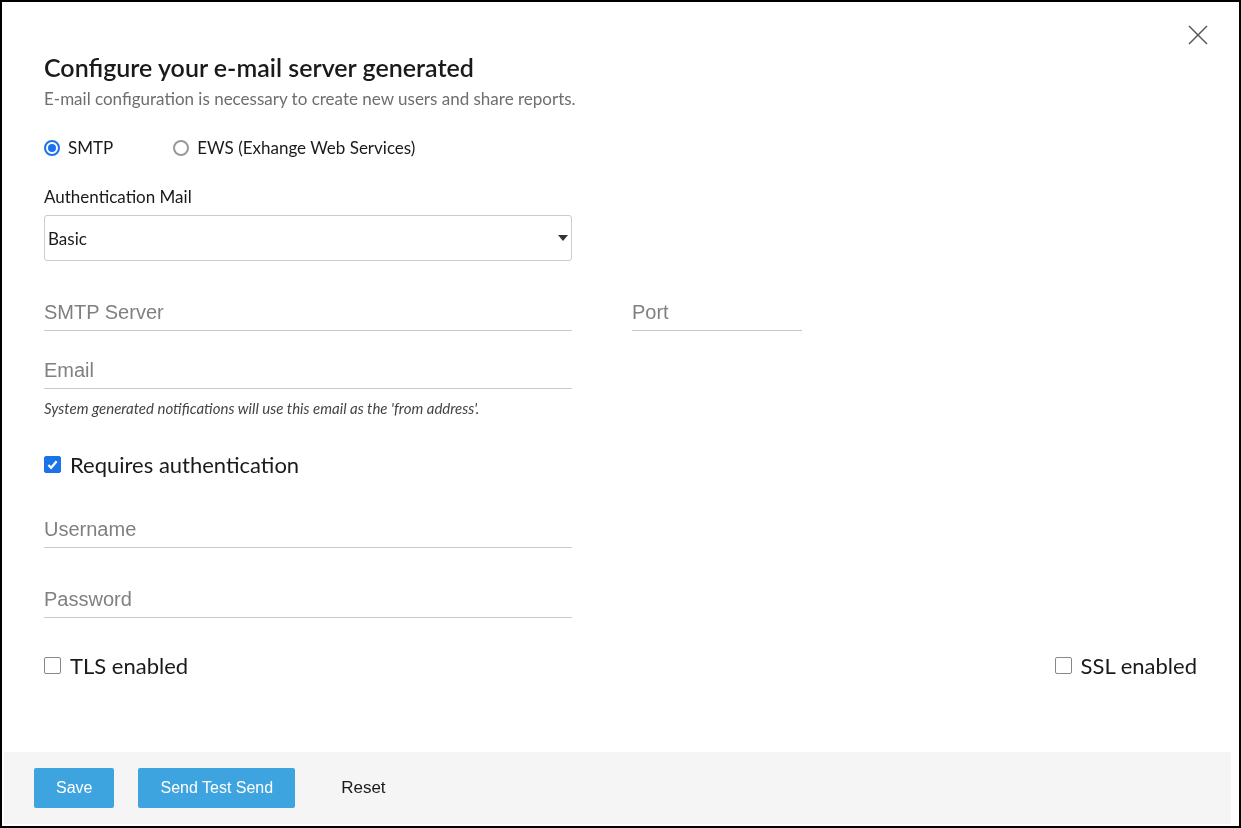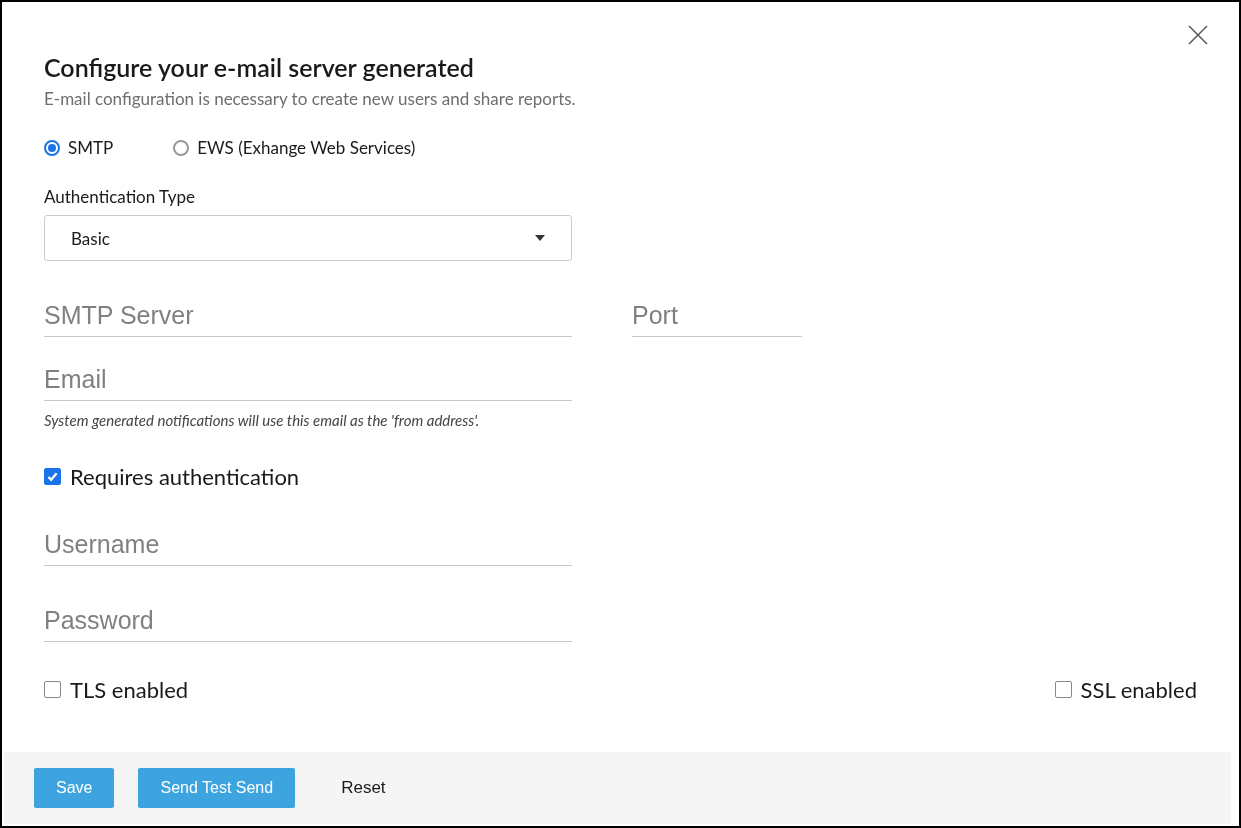--- a/index.html
+++ b/index.html
@@ -80,21 +80,21 @@
       position: relative;
       width: 528px;
       margin-bottom: 40px;
     }
     .select {
       width: 100%;
       height: 46px;
       border: 1px solid #ccc;
       border-radius: 3px;
       background: #fff;
-      padding: 0 26px;
+      padding: 0 3px;
       font-size: 17px;
       display: flex;
       align-items: center;
       justify-content: space-between;
       cursor: pointer;
     }
     .caret-down {
       width: 0; height: 0;
       border-left: 5px solid transparent;
       border-right: 5px solid transparent;
@@ -108,21 +108,21 @@
     }
     .underlined-input {
       position: relative;
       border-bottom: 1px solid #c8c8c8;
       padding-bottom: 6px;
     }
     .underlined-input input {
       border: none;
       outline: none;
       width: 100%;
-      font-size: 25px;
+      font-size: 20px;
       color: #b91c1c;
       background: transparent;
     }
     .underlined-input input::placeholder {
       color: #808080;
     }
     .smtp-server { width: 528px; }
     .port { width: 170px; }
     .full-width { width: 528px; }
 
@@ -217,21 +217,21 @@
     <div class="radio-wrap">
       <span class="radio selected"></span>
       <span class="radio-label">SMTP</span>
     </div>
     <div class="radio-wrap">
       <span class="radio"></span>
       <span class="radio-label">EWS (Exhange Web Services)</span>
     </div>
   </div>
 
-  <label class="field-label">Authentication Type</label>
+  <label class="field-label">Authentication Mail</label>
   <div class="select-wrap">
     <div class="select">
       <span>Basic</span>
       <span class="caret-down"></span>
     </div>
   </div>
 
   <div class="row2">
     <div class="underlined-input smtp-server">
       <input type="text" placeholder="SMTP Server" style="">

